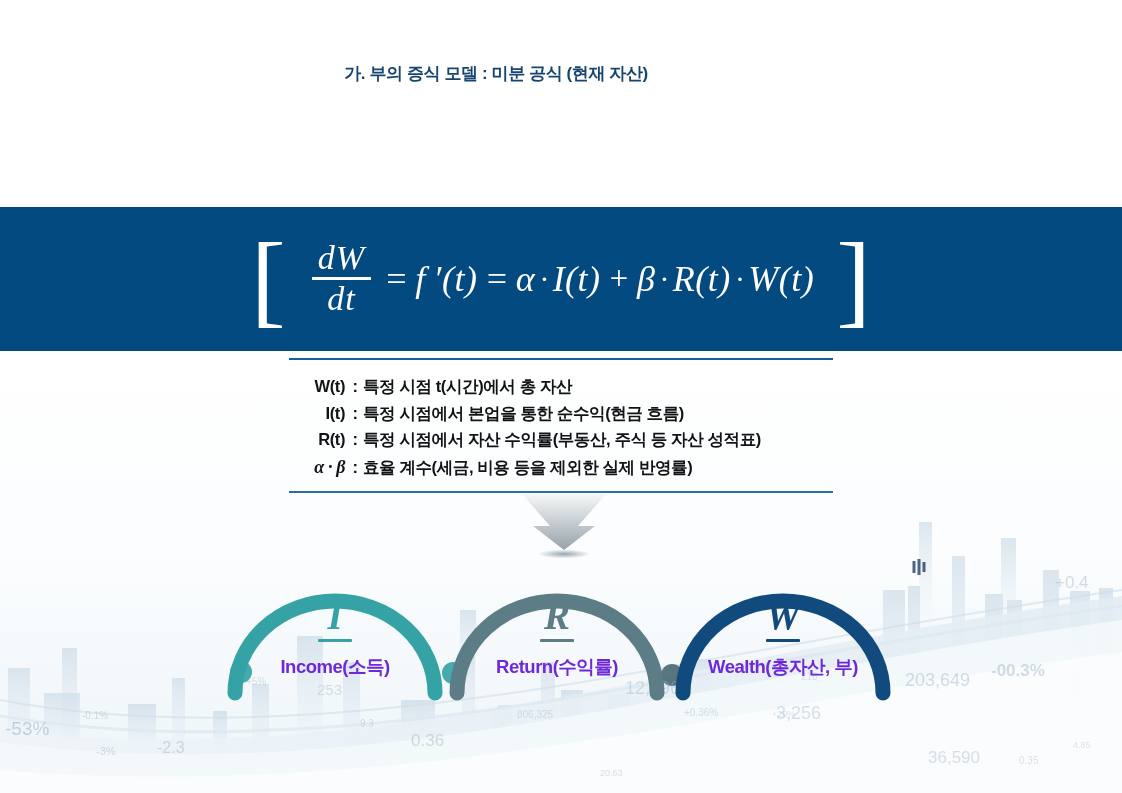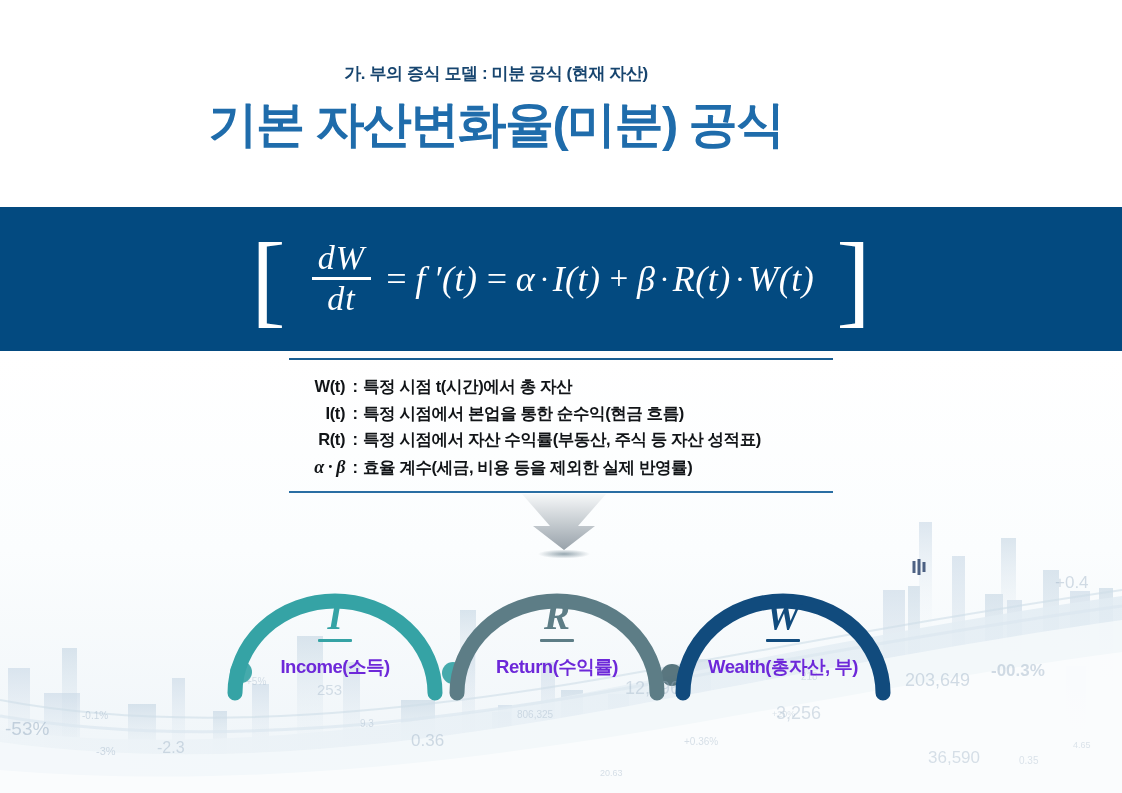--- a/index.html
+++ b/index.html
@@ -216,36 +216,35 @@
       <div class="bg-wm" style="left: 5px; top: 708px; font-size: 19px; opacity: 0.55; margin-top: 10px;">-53%</div>
       <div class="bg-wm" style="left: 82px; top: 710px; font-size: 10px; opacity: 0.45; text-align: center;">-0.1%</div>
       <div class="bg-wm" style="left: 96px; top: 745px; font-size: 11px; opacity: 0.45;">-3%</div>
       <div class="bg-wm" style="left: 157px; top: 739px; font-size: 16px; opacity: 0.45;">-2.3</div>
       <div class="bg-wm" style="left: 317px; top: 681px; font-size: 15px; opacity: 0.4;">253</div>
       <div class="bg-wm" style="left: 360px; top: 718px; font-size: 10px; opacity: 0.4;">9.3</div>
       <div class="bg-wm" style="left: 411px; top: 731px; font-size: 17px; opacity: 0.45;">0.36</div>
       <div class="bg-wm" style="left: 517px; top: 709px; font-size: 10px; opacity: 0.4;">806,325</div>
       <div class="bg-wm" style="left: 600px; top: 768px; font-size: 9px; opacity: 0.4;">20.63</div>
       <div class="bg-wm" style="left: 625px; top: 678px; font-size: 18px; opacity: 0.4;">12,596</div>
-      <div class="bg-wm" style="left: 684px; top: 736px; font-size: 10px; opacity: 0.4;">+0.36%</div>
+      <div class="bg-wm" style="left: 684px; top: 707px; font-size: 10px; opacity: 0.4;">+0.36%</div>
       <div class="bg-wm" style="left: 776px; top: 703px; font-size: 18px; opacity: 0.4;">3,256</div>
       <div class="bg-wm" style="left: 772px; top: 709px; font-size: 9px; opacity: 0.35;">+20%</div>
       <div class="bg-wm" style="left: 801px; top: 671px; font-size: 10px; opacity: 0.35;">218</div>
       <div class="bg-wm" style="left: 905px; top: 670px; font-size: 18px; opacity: 0.45;">203,649</div>
       <div class="bg-wm" style="left: 991px; top: 661px; font-size: 17px; opacity: 0.45; font-weight: bold;">-00.3%</div>
       <div class="bg-wm" style="left: 1055px; top: 573px; font-size: 17px; opacity: 0.45;">+0.4</div>
       <div class="bg-wm" style="left: 928px; top: 748px; font-size: 17px; opacity: 0.4;">36,590</div>
       <div class="bg-wm" style="left: 1019px; top: 755px; font-size: 10px; opacity: 0.35;">0.35</div>
       <div class="bg-wm" style="left: 1073px; top: 740px; font-size: 9px; opacity: 0.35;">4.65</div>
       <div class="bg-wm" style="left: 246px; top: 676px; font-size: 10px; opacity: 0.4;">+5%</div>
     </div>
 
   <div class="head-wrap">
     <div class="subtitle">가. 부의 증식 모델 : 미분 공식 (현재 자산)</div>
-    <div class="title">기본 자산변화율(미분) 공식</div>
   </div>
 
   <div class="formula-band">
     <div class="formula-inner">
       <span class="brk left">[</span>
 
       <span class="frac">
         <span class="num">dW</span>
         <span class="bar"></span>
         <span class="den">dt</span>

